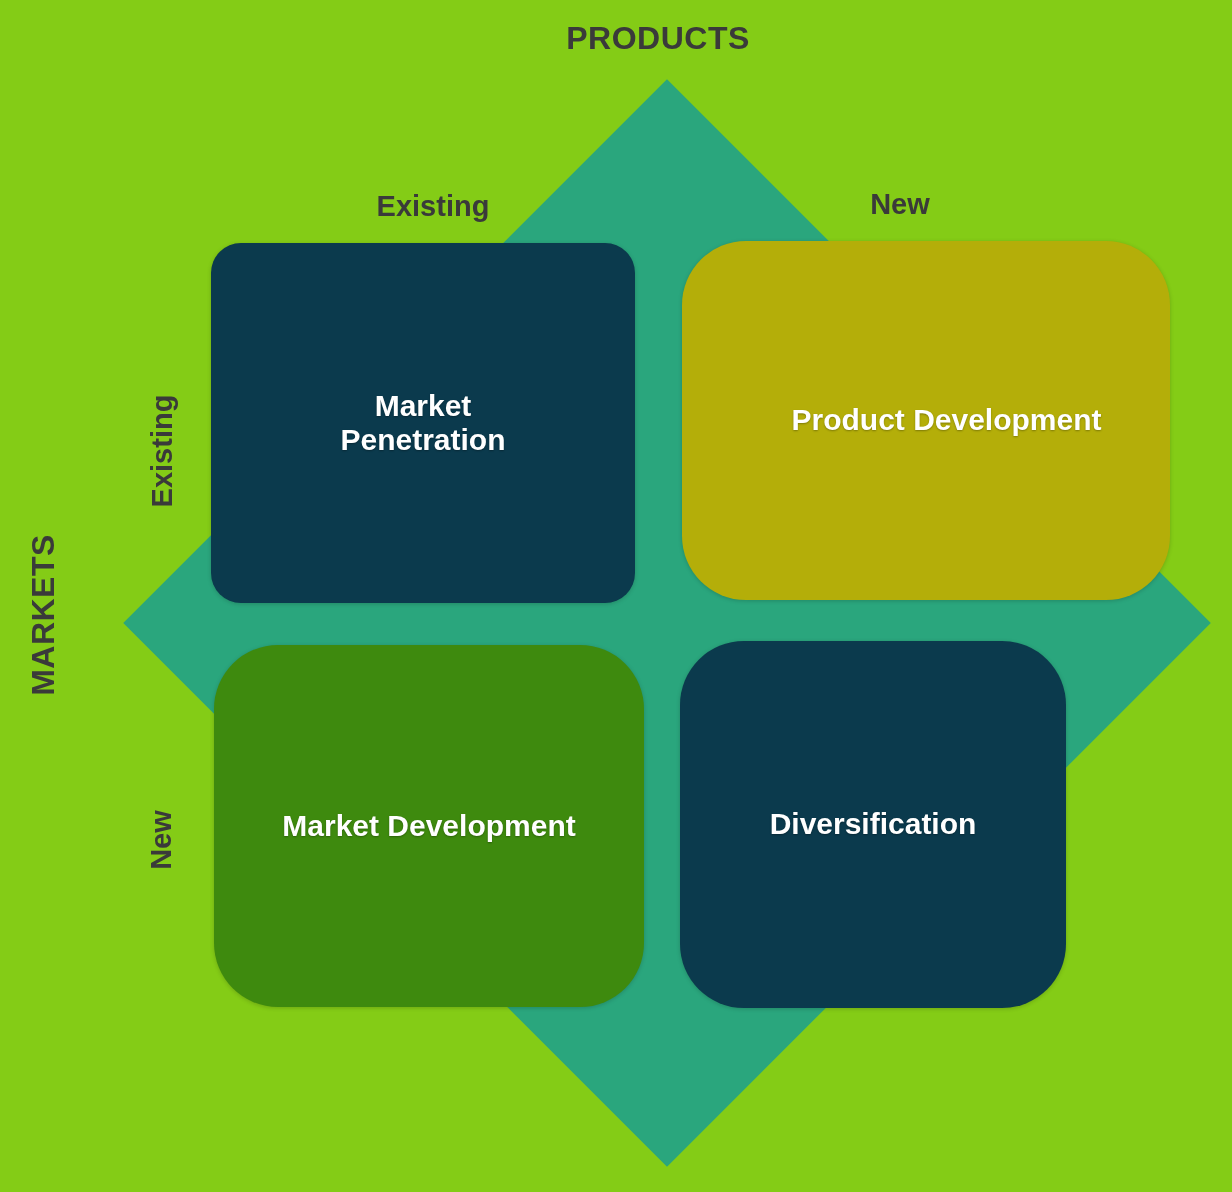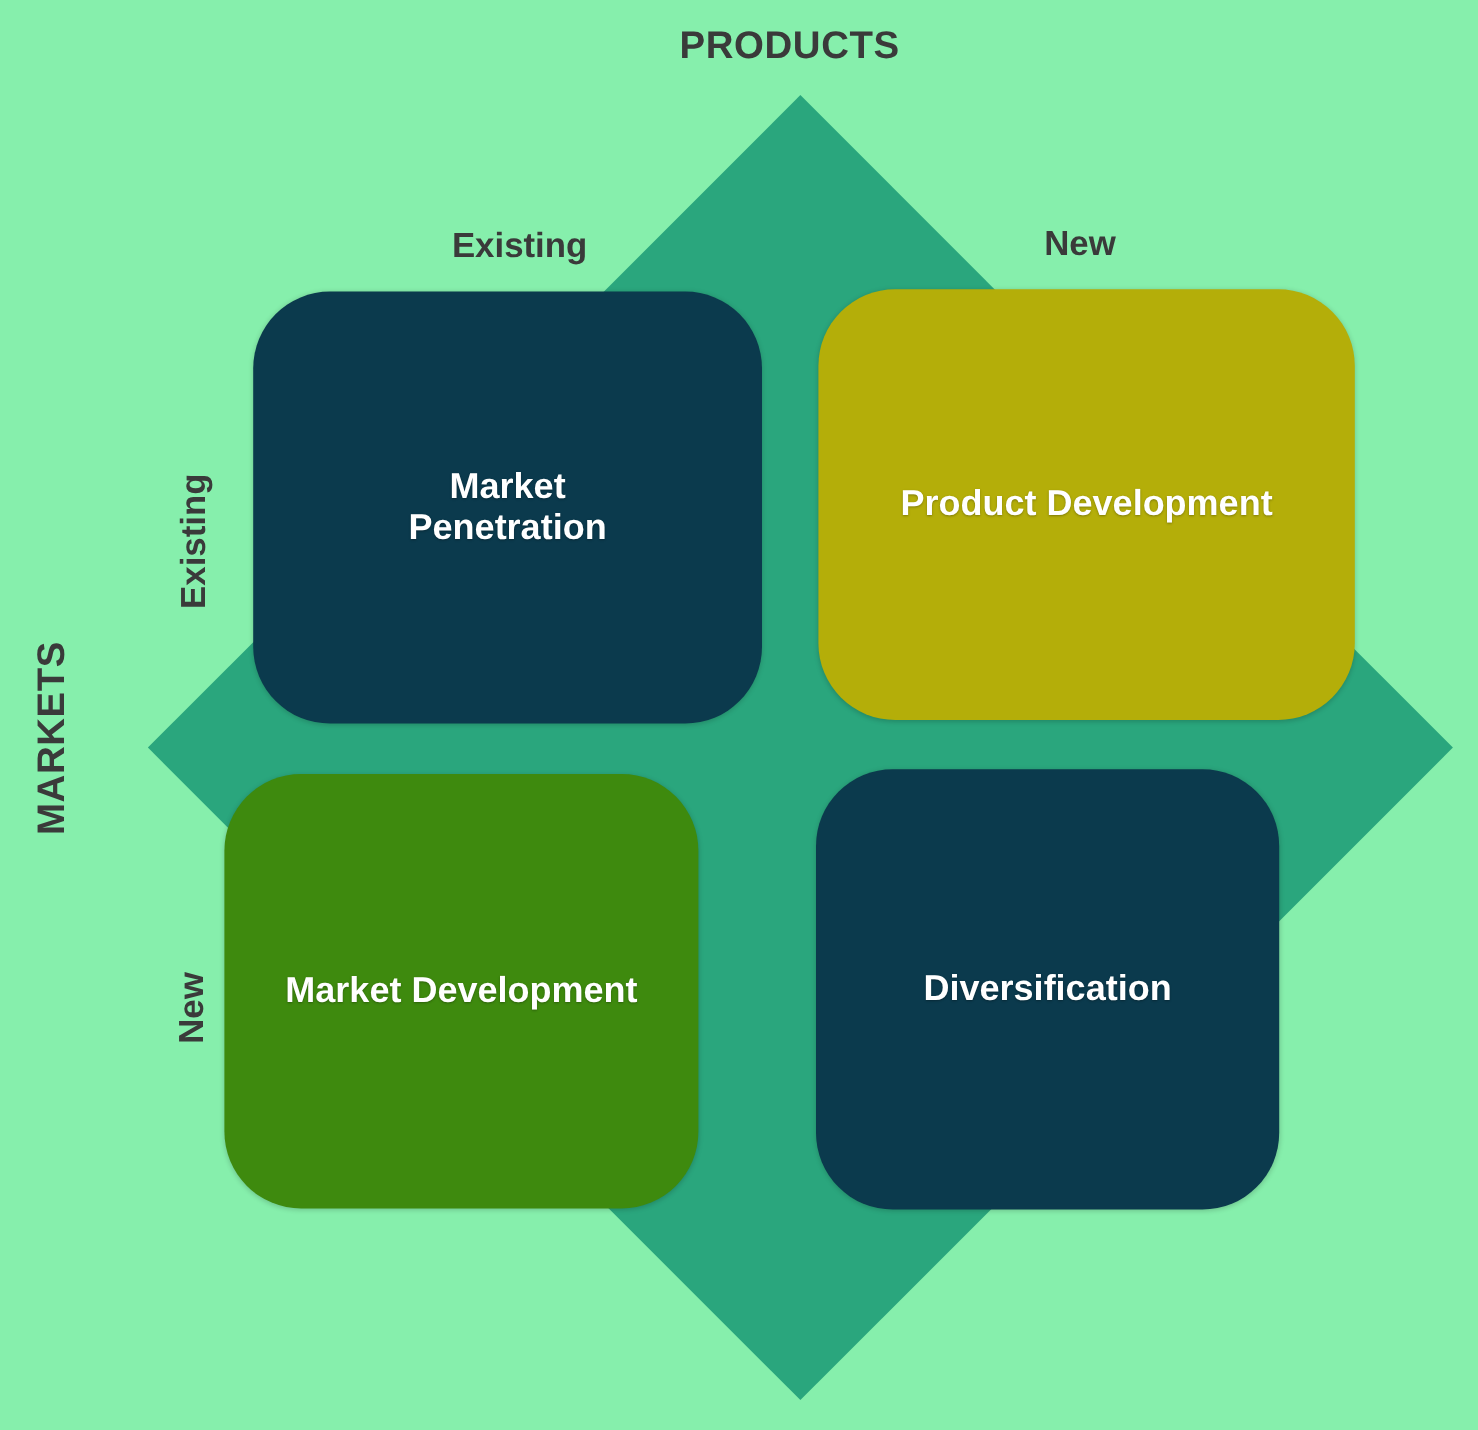--- a/index.html
+++ b/index.html
@@ -6,21 +6,21 @@
     margin: 0;
     padding: 0;
     background: #ffffff;
     font-family: "Liberation Sans", sans-serif;
   }
   .canvas {
     position: relative;
     width: 1232px;
     height: 1192px;
     overflow: hidden;
-    background: #86efac;
+    background: #84cc16;
   }
   .diamond {
     position: absolute;
     left: 667px;
     top: 623px;
     width: 769px;
     height: 769px;
     transform: translate(-50%, -50%) rotate(45deg);
     background: #2aa67d;
   }
@@ -54,22 +54,22 @@
 
   .quadrant {
     position: absolute;
     border-radius: 64px;
     display: flex;
     align-items: center;
     justify-content: center;
     box-shadow: 0 1px 4px rgba(0,0,0,0.18);
   }
   .q-tl { left: 211px; top: 243px; width: 424px; height: 360px; }
-  .q-tr { left: 682px; top: 241px; width: 447px; height: 359px; }
-  .q-bl { left: 187px; top: 645px; width: 395px; height: 362px; }
+  .q-tr { left: 682px; top: 241px; width: 447px; height: 359px; padding-left: 41px; }
+  .q-bl { left: 214px; top: 645px; width: 430px; height: 362px; }
   .q-br { left: 680px; top: 641px; width: 386px; height: 367px; }
 
   .q-label {
     color: #ffffff;
     font-size: 30px;
     font-weight: bold;
     text-align: center;
     line-height: 1.15;
     white-space: pre-line;
     text-shadow: 0 1px 2px rgba(0,0,0,0.3);
@@ -87,21 +87,21 @@
   <div class="axis-title markets-title rotated">MARKETS</div>
 
   <div class="axis-label col-existing">Existing</div>
 
   <div class="axis-label col-new">New</div>
 
   <div class="axis-label row-existing rotated">Existing</div>
 
   <div class="axis-label row-new rotated">New</div>
 
-  <div class="quadrant q-tl" style="background: rgb(11, 58, 77);">
+  <div class="quadrant q-tl" style="background: rgb(11, 58, 77); border-radius: 30px;">
     <span class="q-label">Market
 Penetration</span>
   </div>
 
   <div class="quadrant q-tr" style="background: rgb(180, 174, 9);">
     <span class="q-label">Product Development</span>
   </div>
 
   <div class="quadrant q-bl" style="background: rgb(62, 138, 14);">
     <span class="q-label">Market Development</span>

